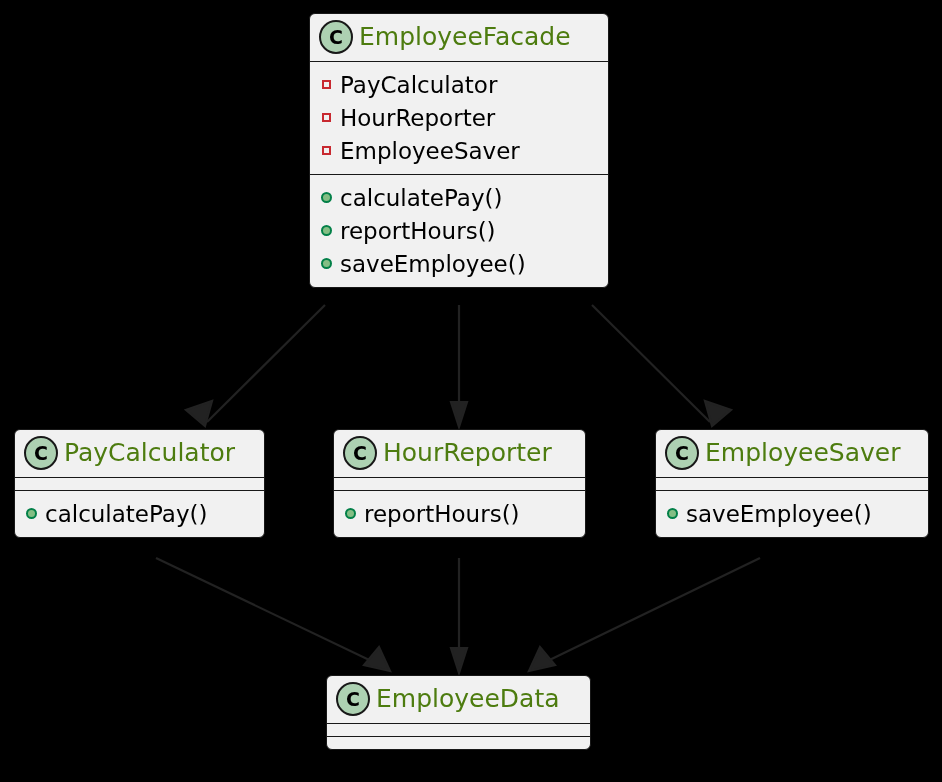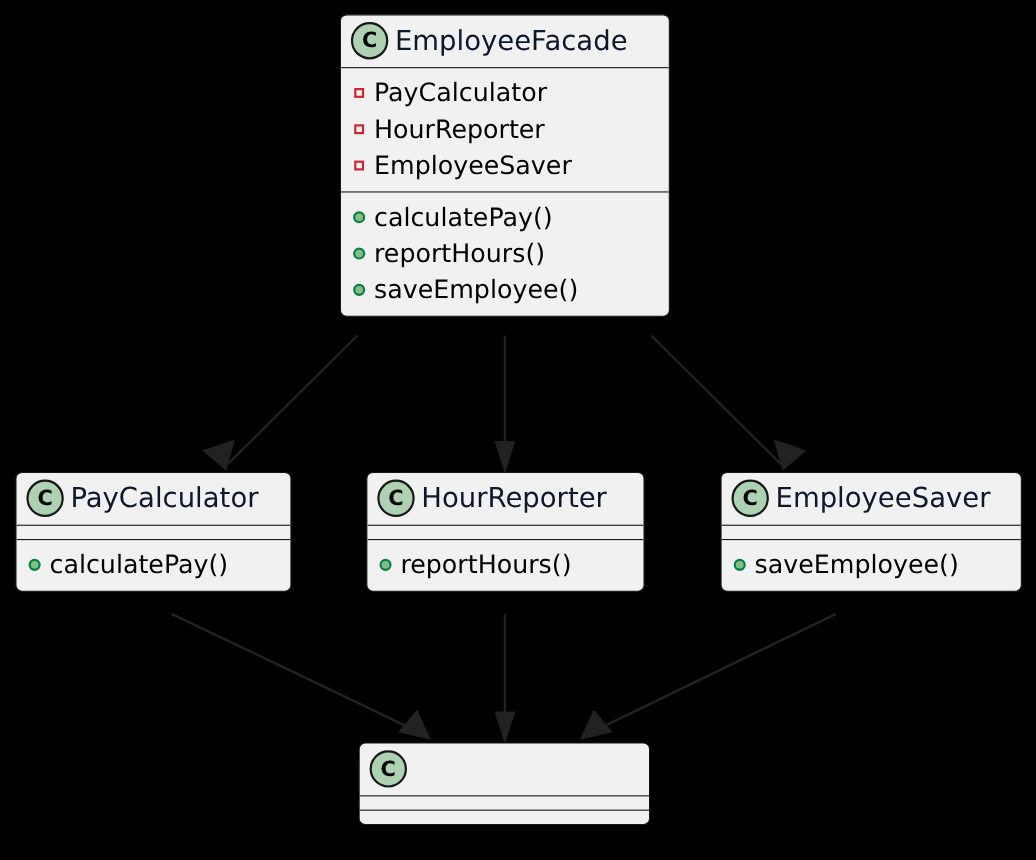--- a/index.html
+++ b/index.html
@@ -62,21 +62,21 @@
     justify-content: center;
     font-weight: bold;
     font-size: 19px;
     line-height: 1;
     color: #000000;
     font-family: "DejaVu Sans", sans-serif;
   }
 
   .class-title {
     font-size: 25px;
-    color: #0f172a;
+    color: #4d7c0f;
     white-space: nowrap;
     line-height: 1.05;
     font-family: "DejaVu Sans", sans-serif;
   }
 
   .uml-divider {
     height: 0;
     border-top: 1px solid #181818;
   }
 
@@ -246,20 +246,21 @@
       <div class="uml-member">
         <span class="marker-method"></span>
         <span class="member-label">saveEmployee()</span>
       </div>
     </div>
   </div>
 
   <div class="uml-class" id="class-employeedata">
     <div class="uml-header">
       <span class="class-icon">C</span>
+      <span class="class-title">EmployeeData</span>
     </div>
     <div class="uml-divider"></div>
     <div class="uml-compartment empty"></div>
     <div class="uml-divider"></div>
     <div class="uml-compartment empty"></div>
   </div>
 
 </div>
 
 </body></html>

